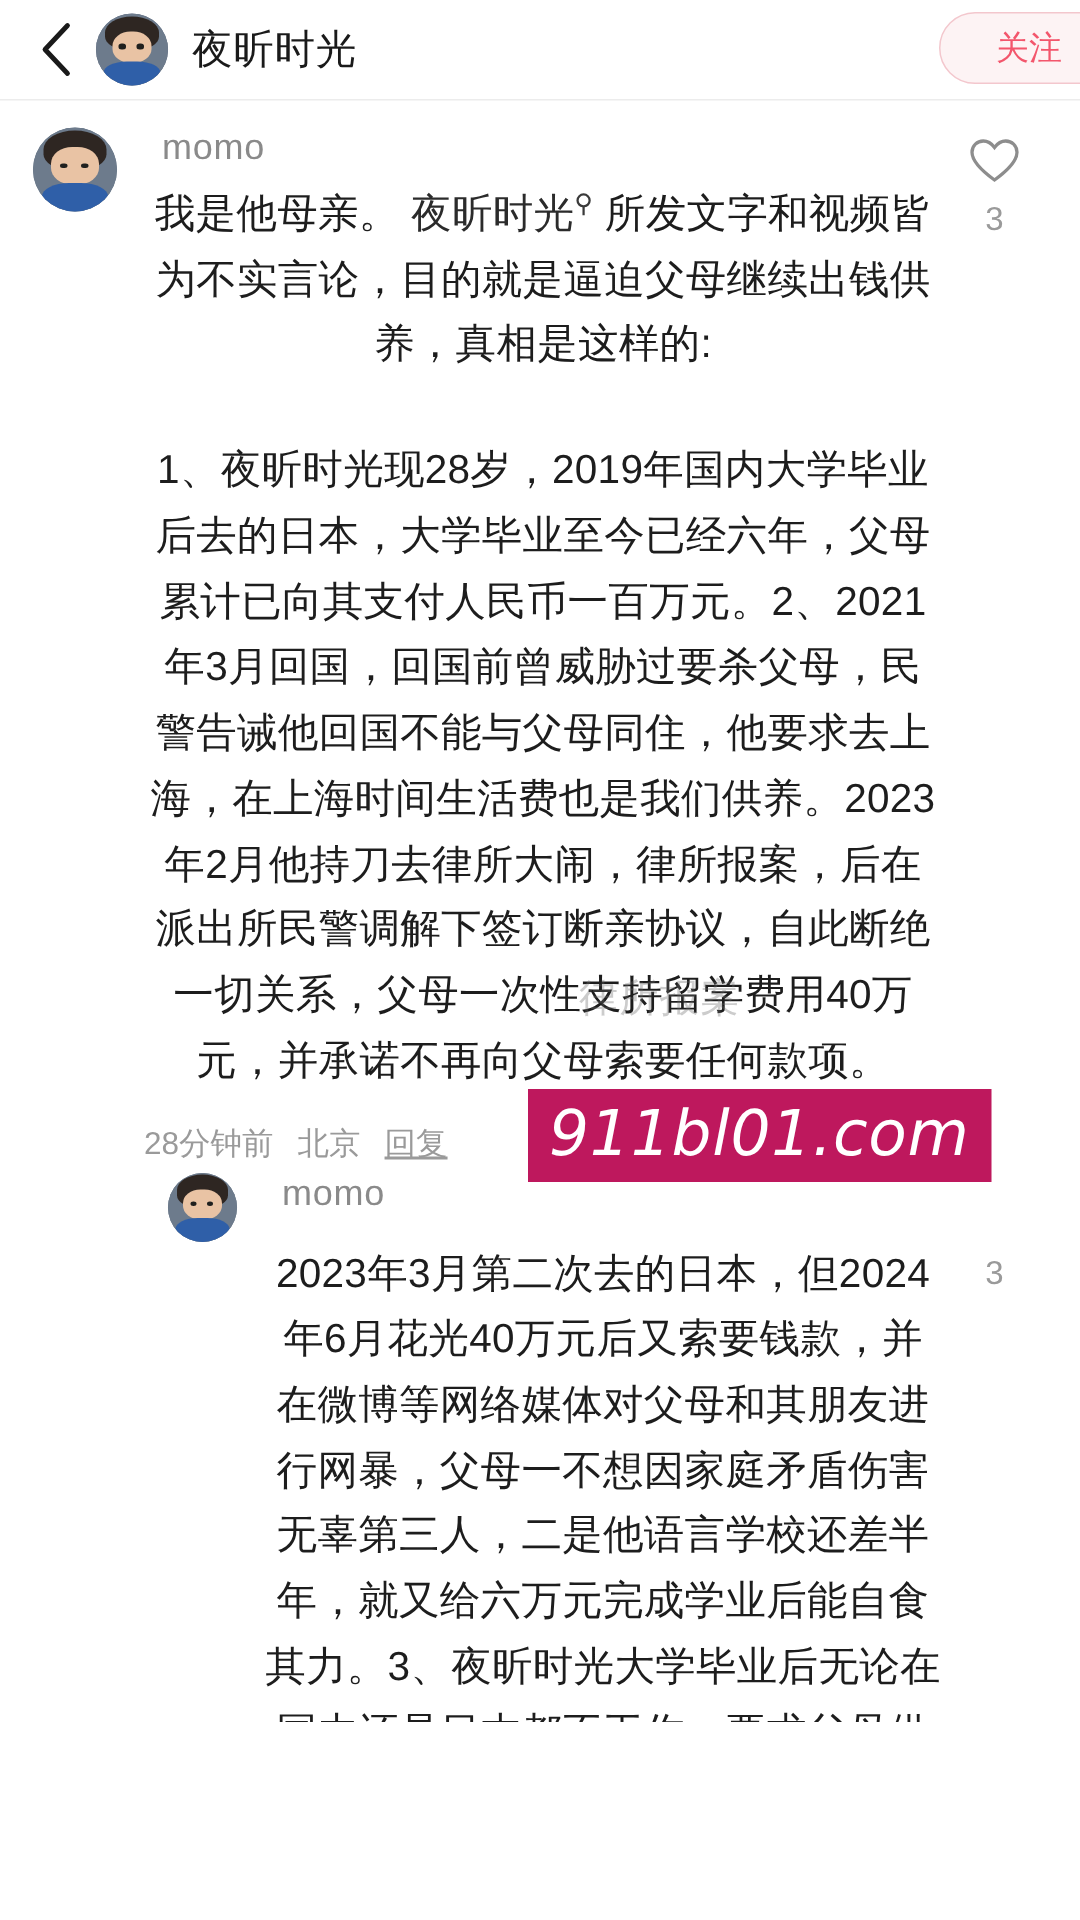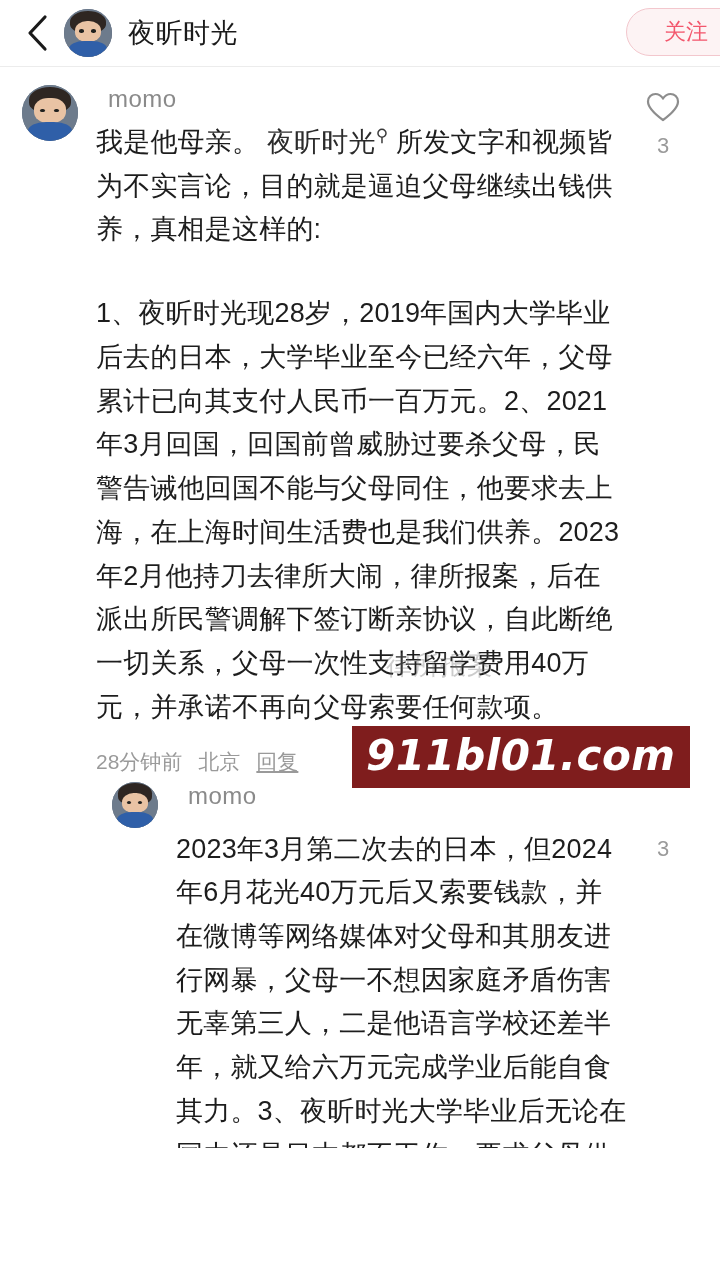--- a/index.html
+++ b/index.html
@@ -123,20 +123,21 @@
     margin-bottom: 8px;
     letter-spacing: 0.5px;
     margin-left: 12px;
   }
   .ctext {
     font-size: 27px;
     line-height: 1.62;
     color: #1d1d1d;
     letter-spacing: 0.2px;
     word-break: break-all;
+    text-align: center;
   }
   .ctext .at {
     color: #2b2b2b;
   }
   .search-glyph {
     font-size: 17px;
     vertical-align: super;
     color: #3a3a3a;
   }
   .meta {
@@ -164,24 +165,24 @@
     color: #9a9a9a;
     margin-top: 10px;
   }
   .like-col.reply-like { padding-top: 44px; }
 
   
   .wm-red {
     position: absolute;
     left: 352px;
     top: 726px;
-    background: #7f1d1d;
+    background: #be185d;
     color: #ffffff;
     font-size: 42px;
-    font-weight: bold;
+    font-weight: normal;
     font-style: italic;
     padding: 6px 14px 8px 14px;
     letter-spacing: 0.5px;
     font-family: "DejaVu Sans", sans-serif;
     line-height: 1.15;
   }
   .wm-ghost {
     position: absolute;
     left: 466px;
     top: 1155px;

